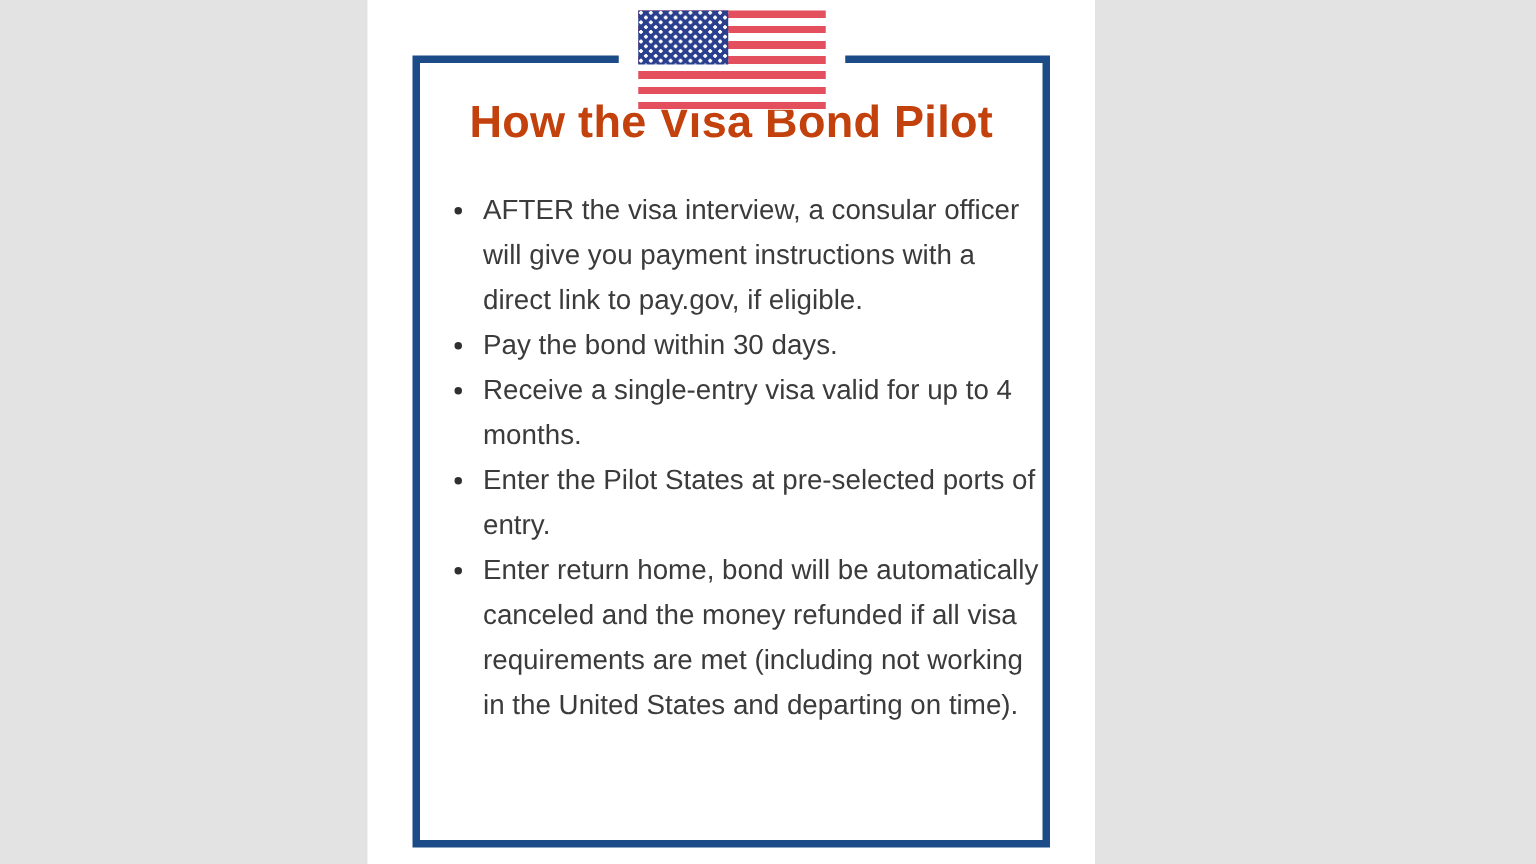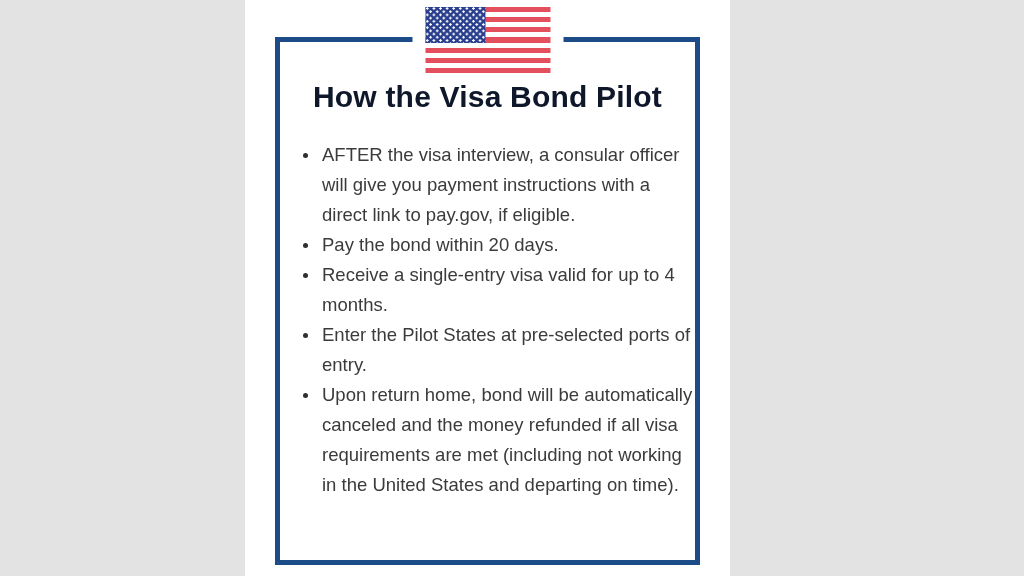--- a/index.html
+++ b/index.html
@@ -63,23 +63,23 @@
     width: 60px;
     height: 35.5px;
     background-color: #2a3f8d;
     background-image:
       radial-gradient(circle, #ffffff 1.05px, rgba(255,255,255,0) 1.35px),
       radial-gradient(circle, #ffffff 1.05px, rgba(255,255,255,0) 1.35px);
     background-size: 6.6px 6.4px;
     background-position: 1.8px 1.5px, 5.1px 4.7px;
   }
   .title {
-    margin-top: 36px;
+    margin-top: 21px;
     text-align: center;
-    color: #0f172a;
+    color: #c2410c;
     font-size: 30px;
     line-height: 37px;
     font-weight: bold;
     letter-spacing: 0.2px;
   }
   .steps {
     margin: 25px 0 0 0;
     padding: 0 2px 0 40px;
     color: #3b3b3b;
     font-size: 18.5px;
@@ -105,20 +105,20 @@
     </div>
   </div>
 
   <div class="frame">
     <h1 class="title">
       <div>How the Visa Bond Pilot</div>
     </h1>
 
     <ul class="steps">
       <li>AFTER the visa interview, a consular officer will give you payment instructions with a direct link to pay.gov, if eligible.</li>
-      <li>Pay the bond within 20 days.</li>
+      <li>Pay the bond within 30 days.</li>
       <li>Receive a single-entry visa valid for up to 4 months.</li>
       <li>Enter the Pilot States at pre-selected ports of entry.</li>
-      <li>Upon return home, bond will be automatically canceled and the money refunded if all visa requirements are met (including not working in the United States and departing on time).</li>
+      <li>Enter return home, bond will be automatically canceled and the money refunded if all visa requirements are met (including not working in the United States and departing on time).</li>
     </ul>
   </div>
 
 </div>
 
 </body></html>

